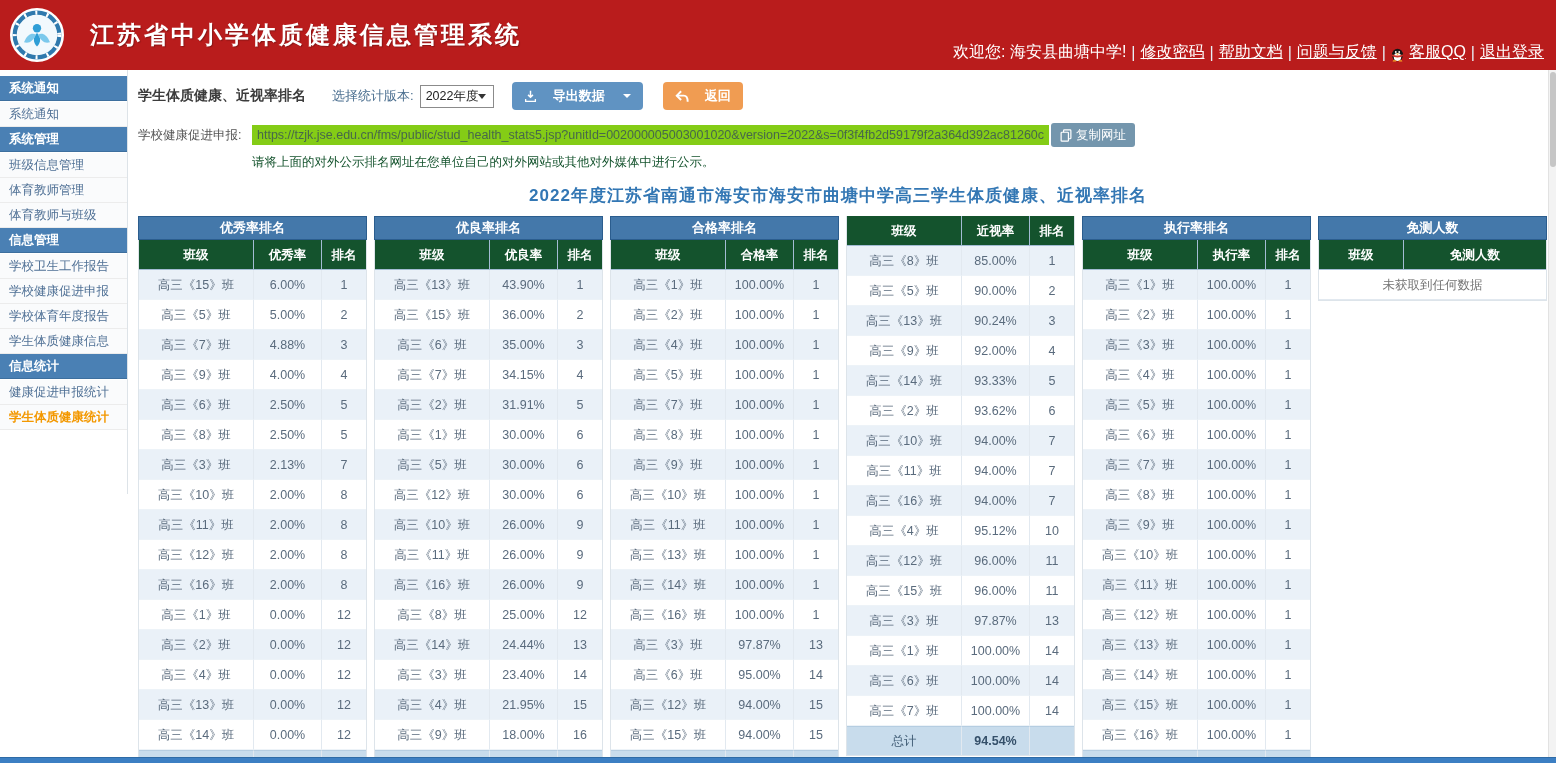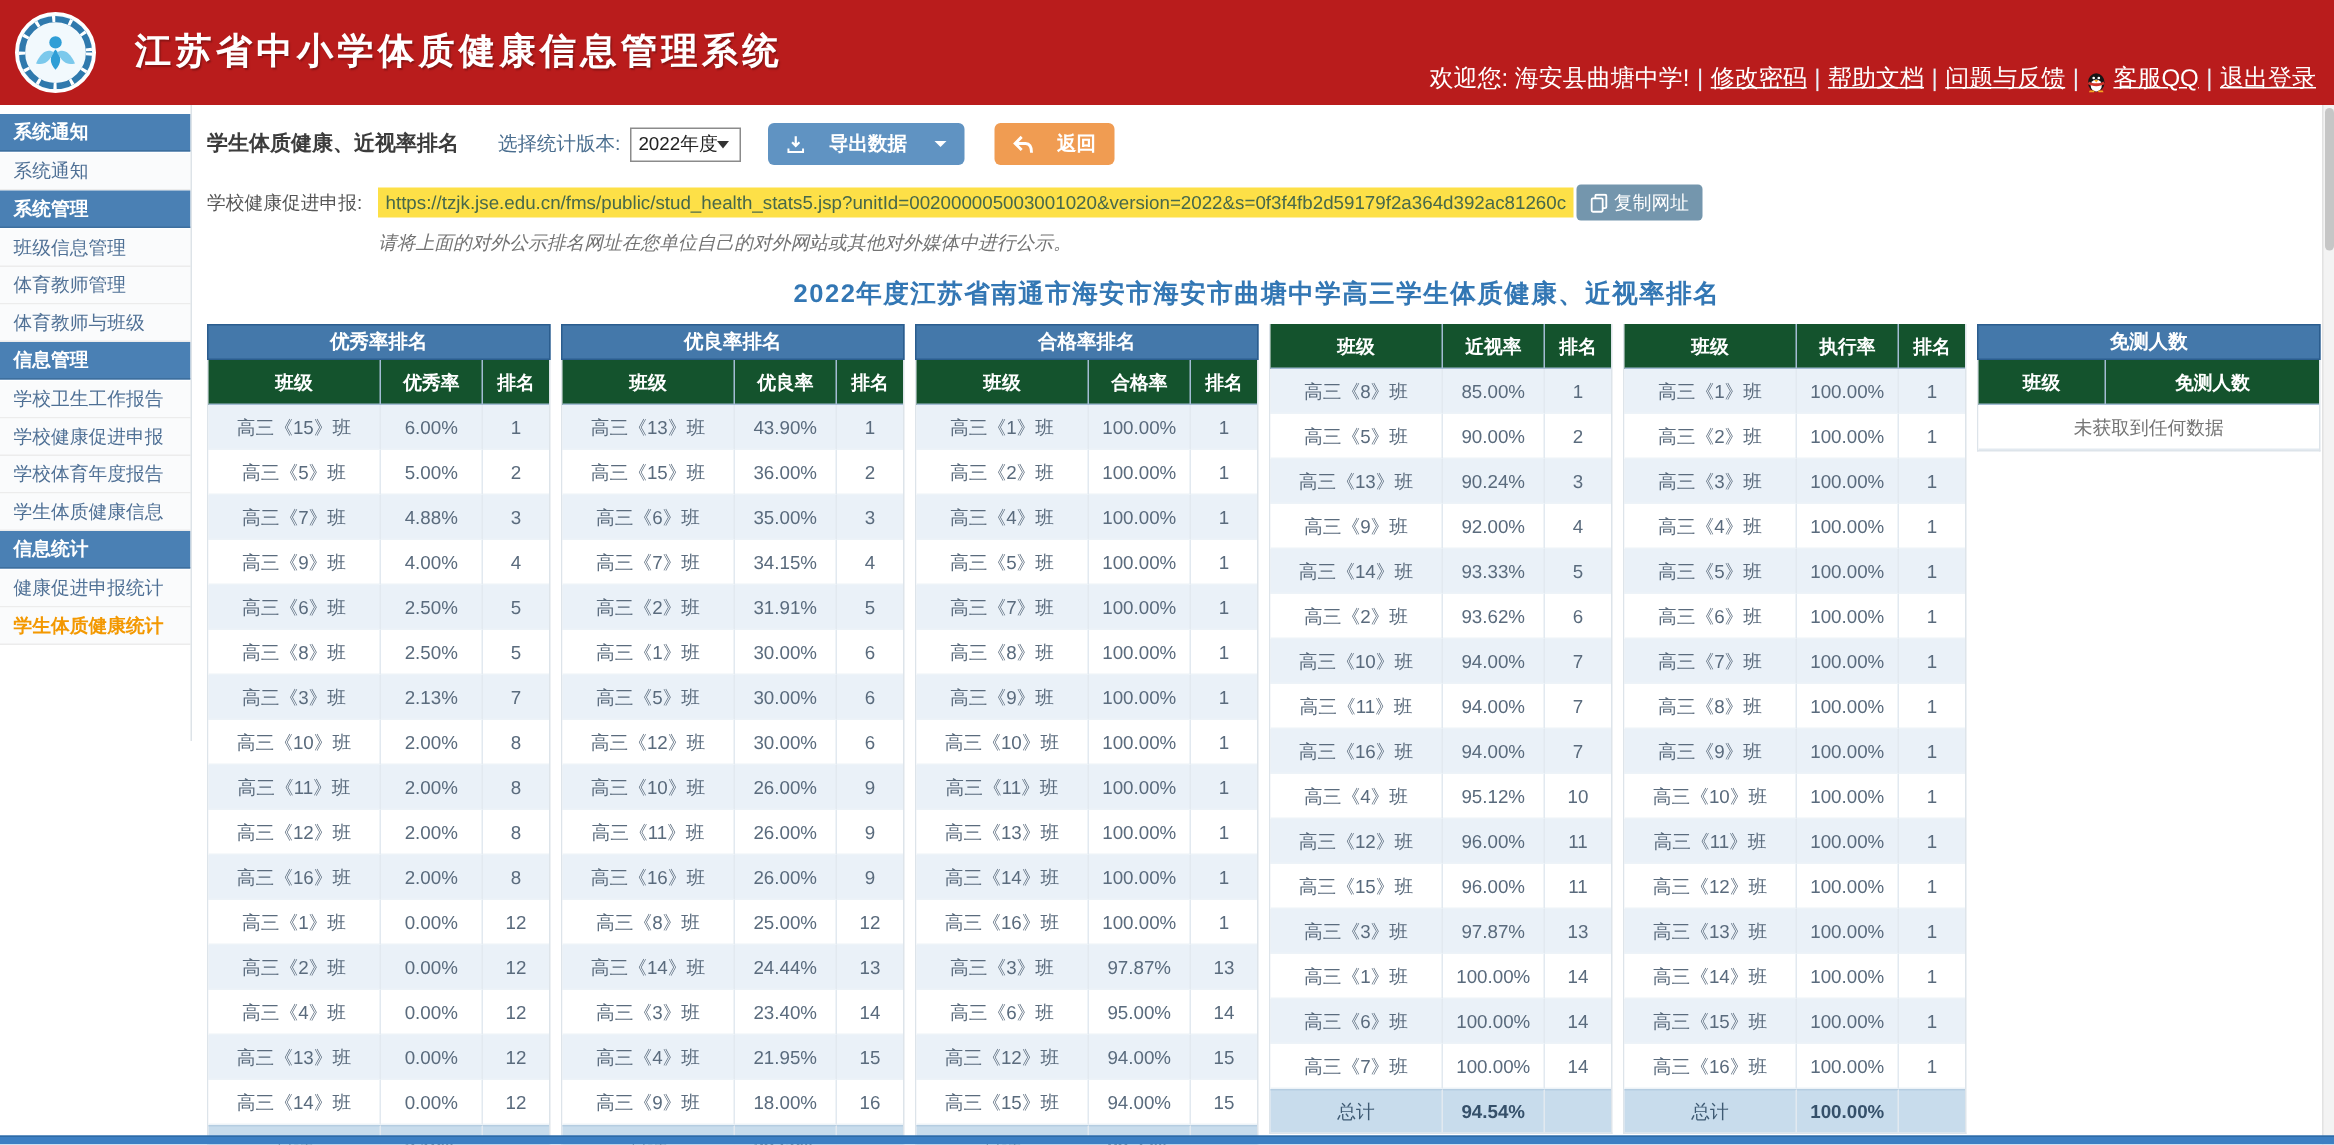--- a/index.html
+++ b/index.html
@@ -38,23 +38,23 @@
   .select .caret { width:0; height:0; border-left:4px solid transparent; border-right:4px solid transparent; border-top:5px solid #333; }
   .btn { display:flex; align-items:center; gap:16px; height:28px; border:none; border-radius:4px;
     color:#fff; font-size:13px; font-weight:bold; padding:0 12px; cursor:pointer; font-family:inherit; }
   .btn-export { margin-left:18px; background:#6093c2; }
   .btn-export .caret { width:0; height:0; border-left:4px solid transparent; border-right:4px solid transparent; border-top:4px solid #fff; margin-left:2px; }
   .btn-back { margin-left:20px; background:#f09c52; }
 
   .url-panel { position:relative; margin:12px 0 0 10px; font-size:12.5px; }
   .url-row { display:flex; align-items:center; }
   .url-label { color:#555; width:114px; }
-  .url-value { background:#fde047; color:#47684a; padding:3px 5px; white-space:nowrap; }
+  .url-value { background:#84cc16; color:#47684a; padding:3px 5px; white-space:nowrap; }
   .btn-copy { margin-left:2px; height:24px; border-radius:3px; background:#7496ad; font-weight:normal; font-size:12.5px; padding:0 9px; gap:4px; }
-  .url-hint { margin:7px 0 0 114px; color:#737373; font-size:12.5px;font-style:italic; }
+  .url-hint { margin:7px 0 0 114px; color:#14532d; font-size:12.5px; }
 
   .main-title { text-align:center; margin-top:13px; color:#3377b4; font-size:17px; font-weight:bold; letter-spacing:1px; }
 
   
   .tables { display:flex; gap:7px; margin:9px 0 0 10px; }
   .rank-table { width:229px; }
   .tbl-title { height:24px; line-height:22px; background:#4478aa; border:1px solid #2b5d8e;
     color:#fff; font-size:13px; font-weight:bold; text-align:center; }
   .tbl-box { border:1px solid #dde4ea; border-top:none; background:#fff; }
   .trow { display:grid; }
@@ -556,20 +556,21 @@
               <span class="tc">14</span>
             </div>
             <div class="trow total cols3">
               <span class="tc">总计</span>
               <span class="tc val">94.54%</span>
               <span class="tc"></span>
             </div>
           </div>
         </div>
         <div class="rank-table">
+          <div class="tbl-title">执行率排名</div>
           <div class="tbl-box">
             <div class="trow thead cols3">
               <span class="tc">班级</span>
               <span class="tc">执行率</span>
               <span class="tc">排名</span>
             </div>
             <div class="trow cols3 odd">
               <span class="tc">高三《1》班</span>
               <span class="tc">100.00%</span>
               <span class="tc">1</span>

